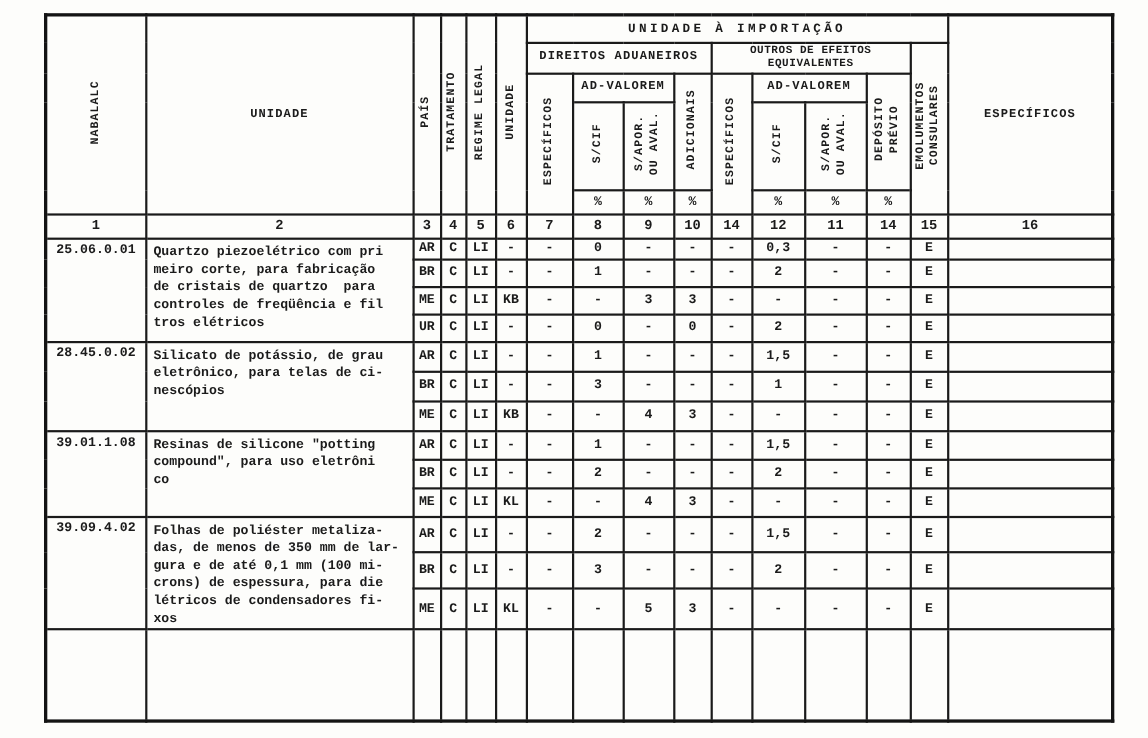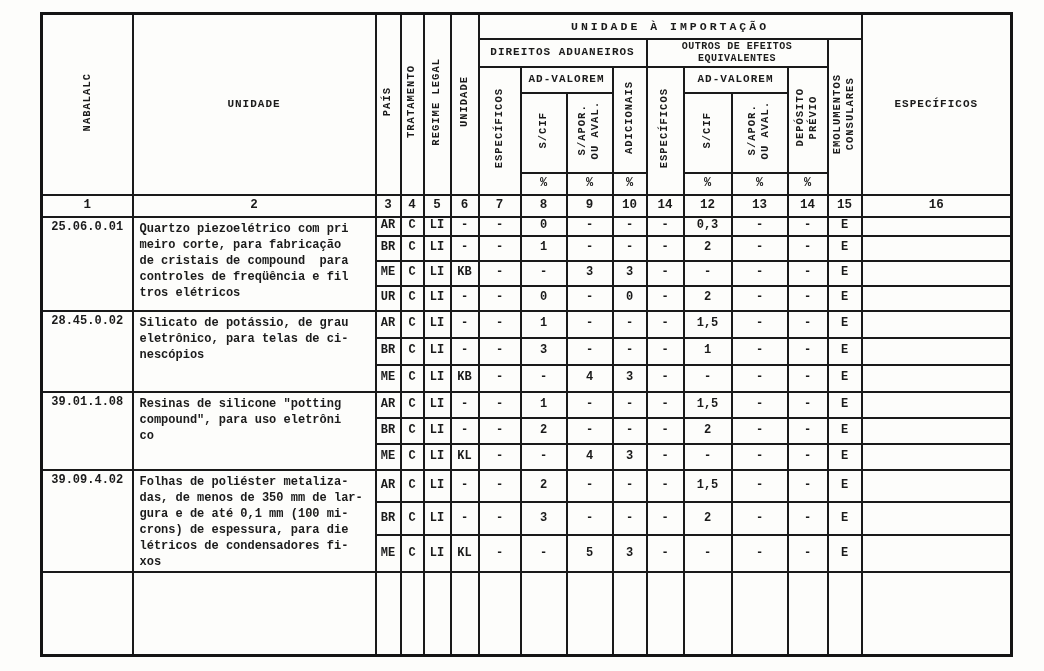--- a/index.html
+++ b/index.html
@@ -134,31 +134,31 @@
     <td class="num">3</td>
     <td class="num">4</td>
     <td class="num">5</td>
     <td class="num">6</td>
     <td class="num">7</td>
     <td class="num">8</td>
     <td class="num">9</td>
     <td class="num">10</td>
     <td class="num">14</td>
     <td class="num">12</td>
-    <td class="num">13</td>
+    <td class="num">11</td>
     <td class="num">14</td>
     <td class="num">15</td>
     <td class="num">16</td>
   </tr>
 
   <tr style="height:19px">
     <td class="code" rowspan="4">25.06.0.01</td>
     <td class="prod" rowspan="4">Quartzo piezoelétrico com pri
 meiro corte, para fabricação
-de cristais de compound  para
+de cristais de quartzo  para
 controles de freqüência e fil
 tros elétricos</td>
     <td>AR</td>
     <td>C</td>
     <td>LI</td>
     <td>-</td>
     <td>-</td>
     <td>0</td>
     <td>-</td>
     <td>-</td>

